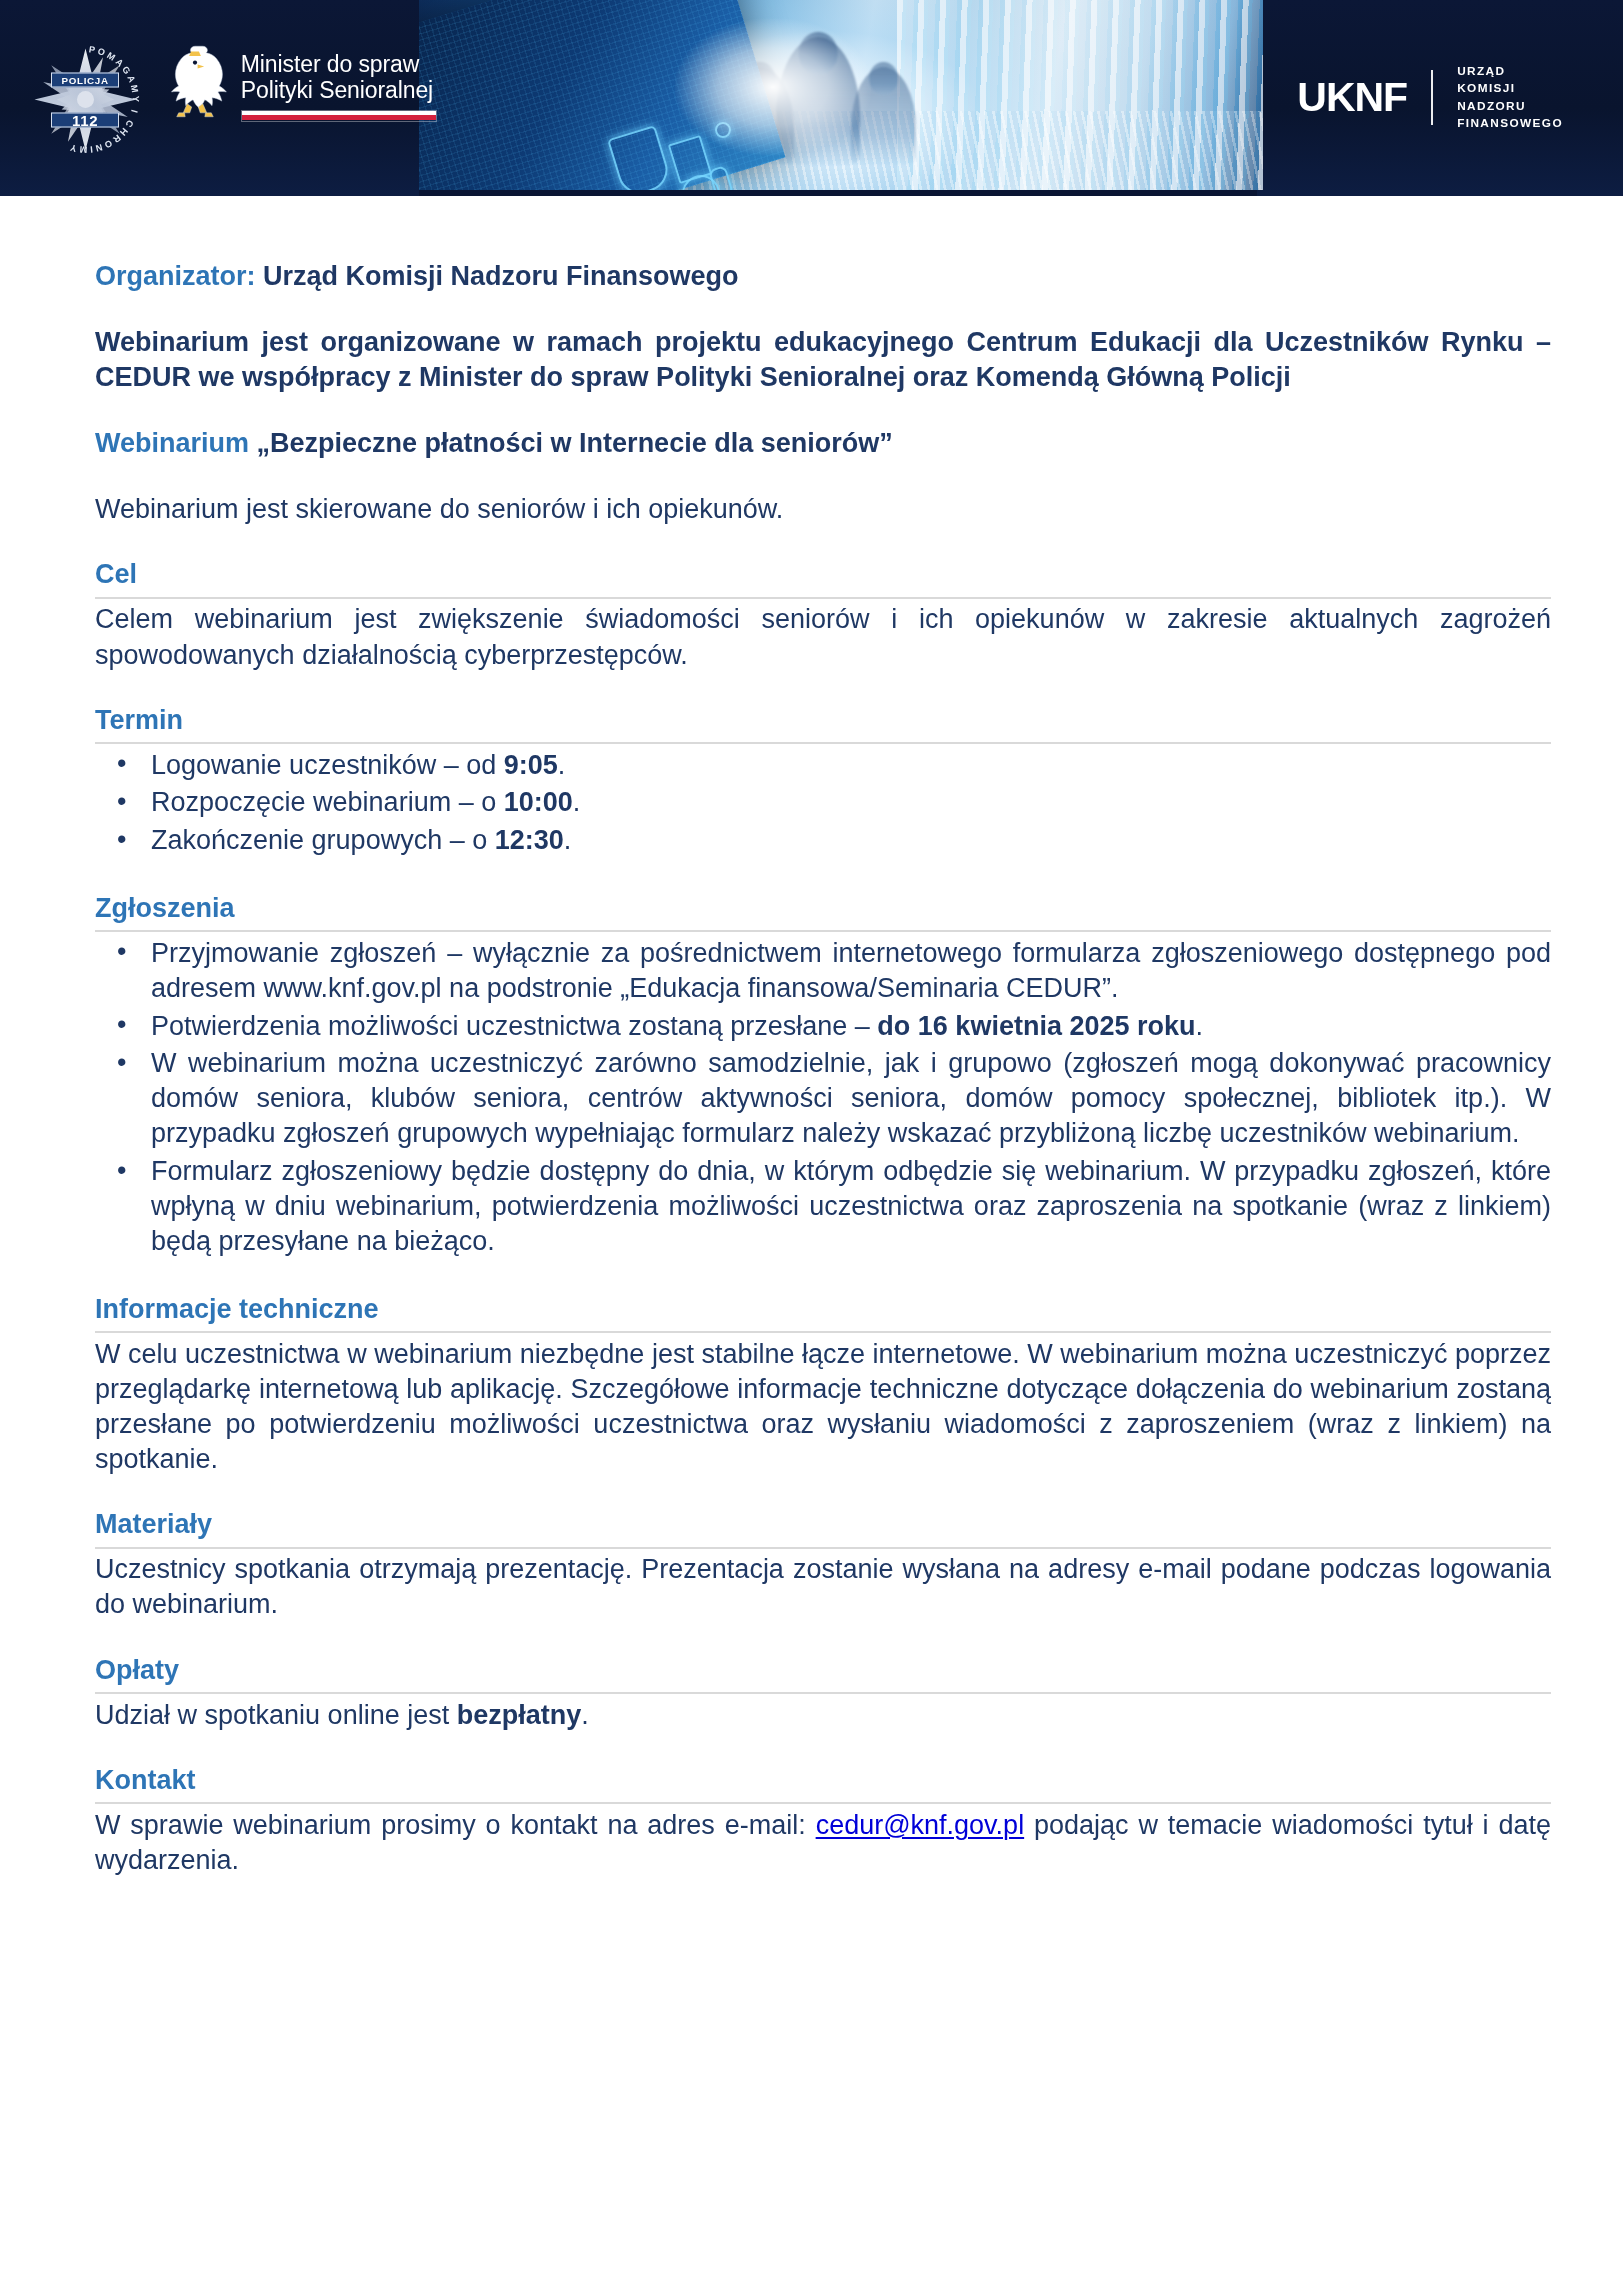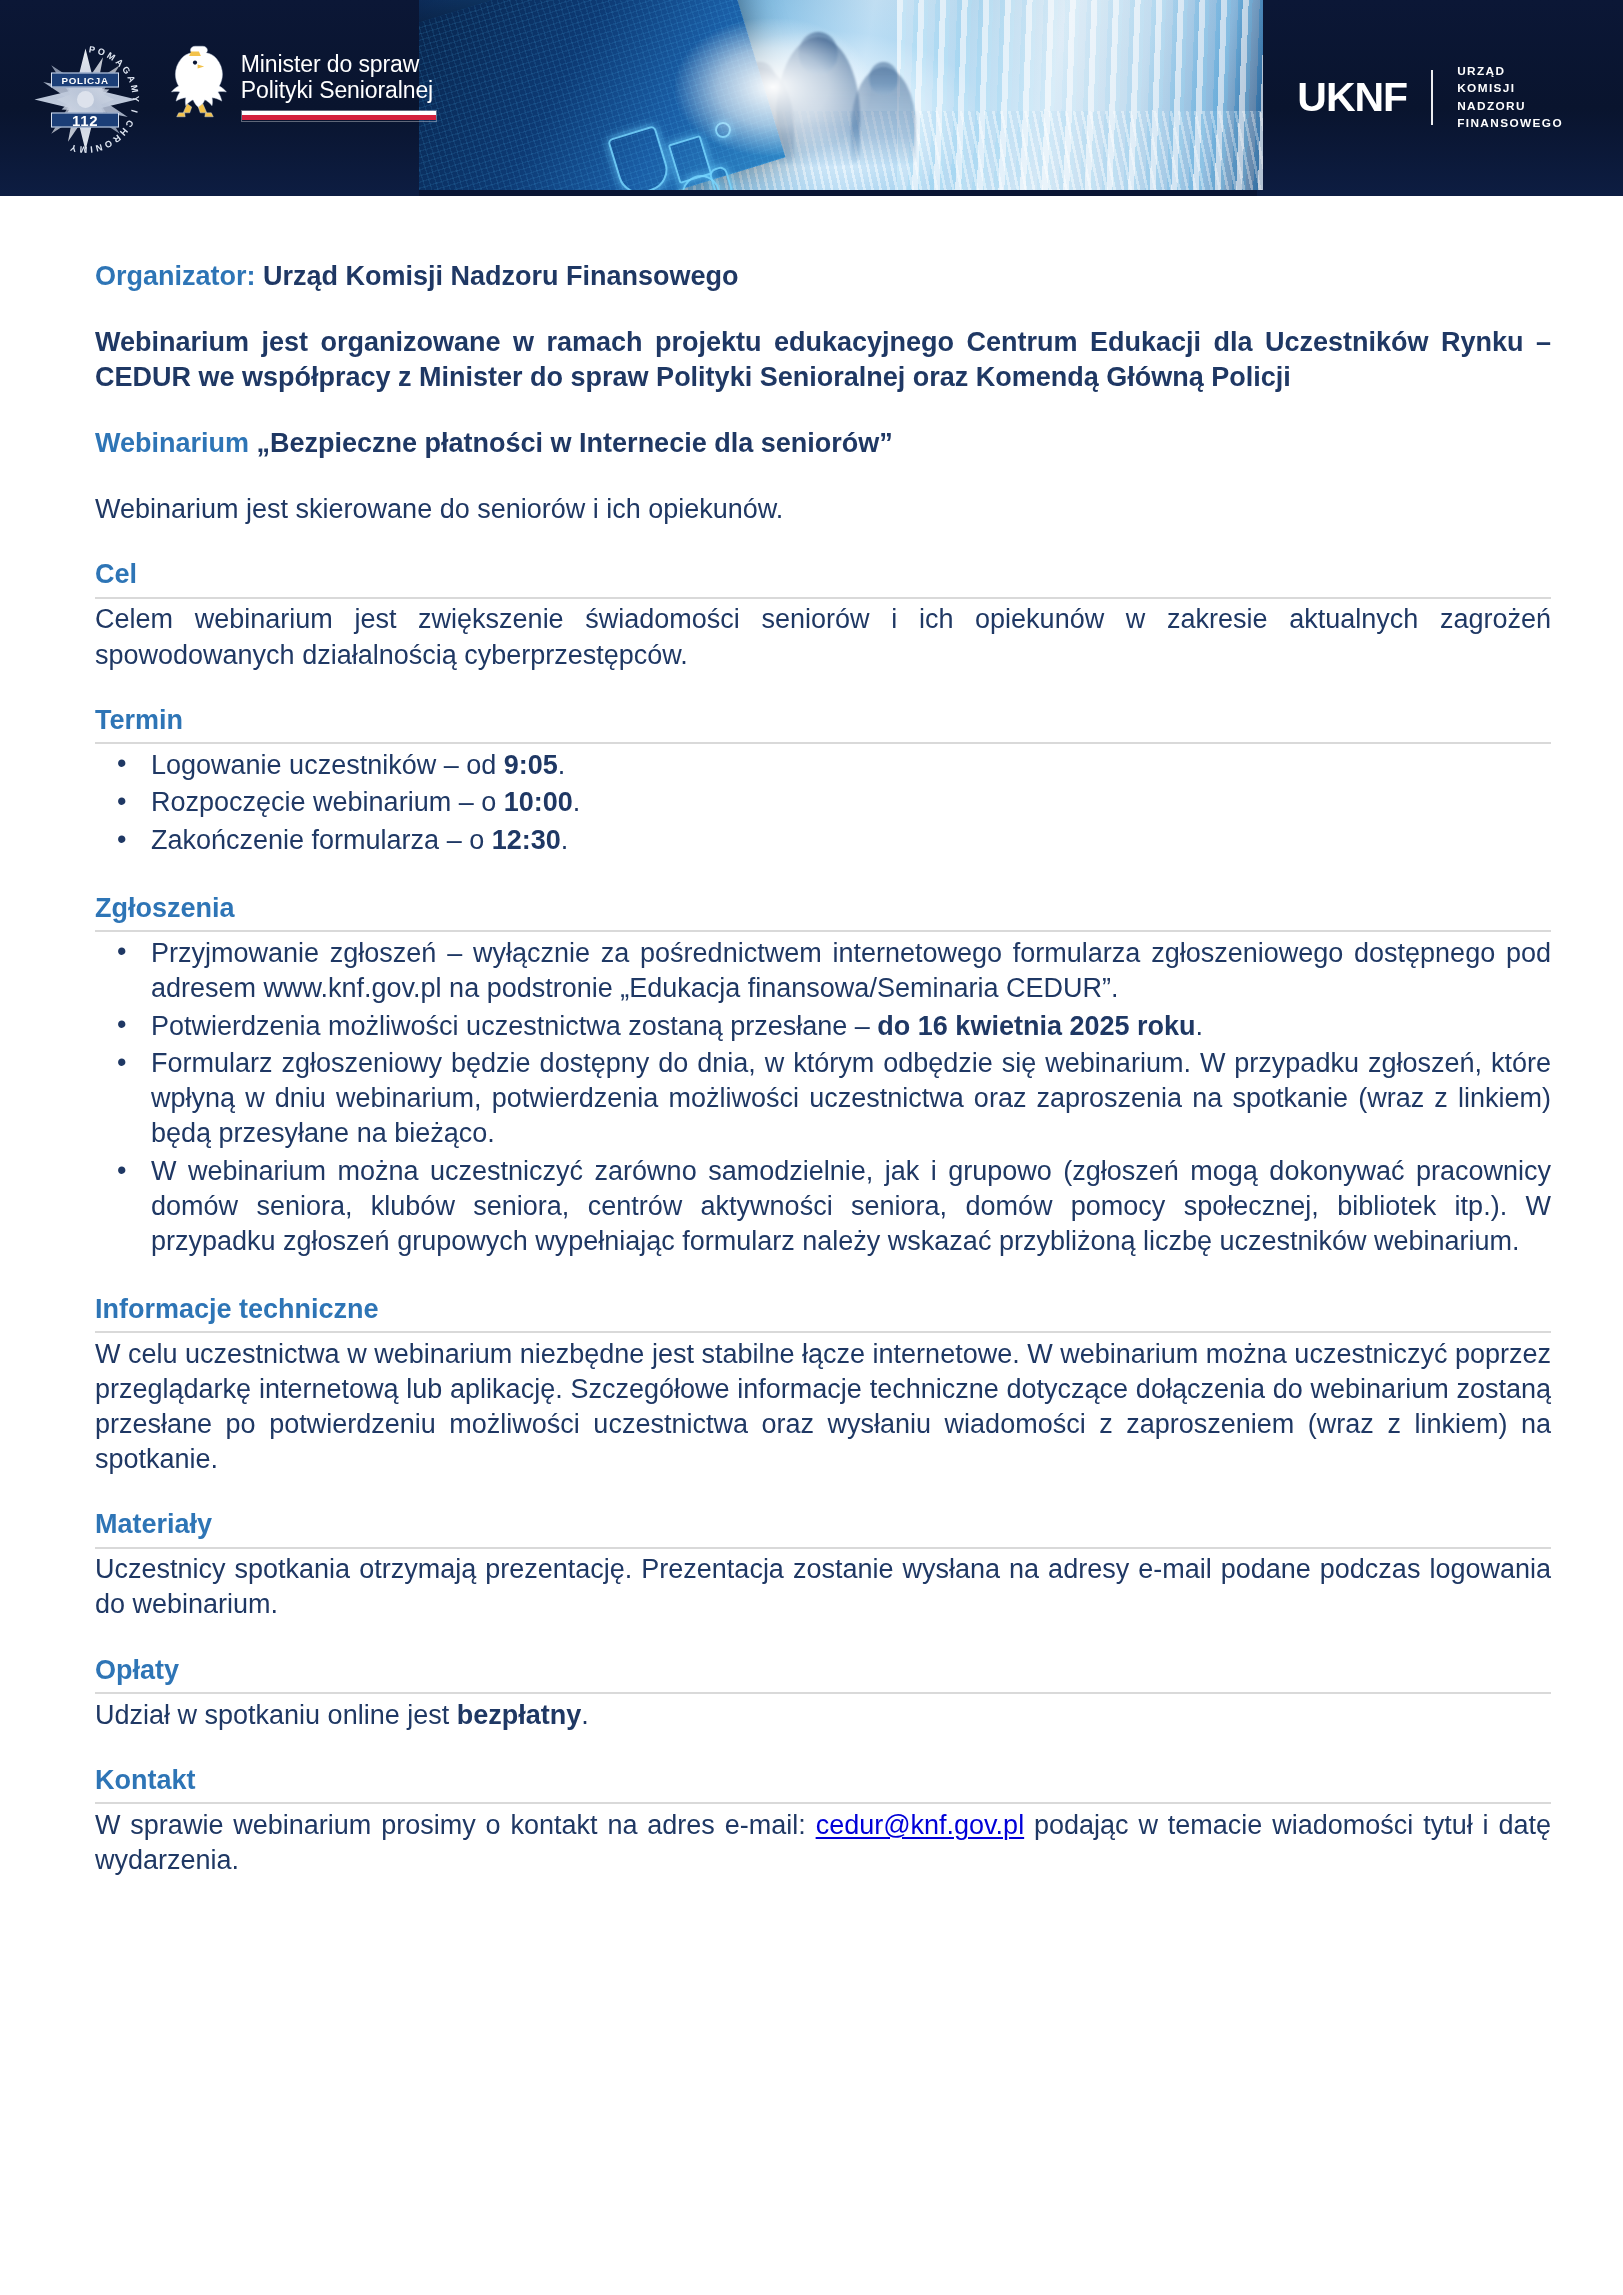--- a/index.html
+++ b/index.html
@@ -418,39 +418,39 @@
 
   <h2 class="section-head">Termin</h2>
   <ul class="bullets">
     <li>
       <span>Logowanie uczestników – od </span><b>9:05</b><span>.</span>
     </li>
     <li>
       <span>Rozpoczęcie webinarium – o </span><b>10:00</b><span>.</span>
     </li>
     <li>
-      <span>Zakończenie formularza – o </span><b>12:30</b><span>.</span>
+      <span>Zakończenie grupowych – o </span><b>12:30</b><span>.</span>
     </li>
   </ul>
 
   <div class="block-gap"></div>
 
   <h2 class="section-head">Zgłoszenia</h2>
   <ul class="bullets">
     <li>
       <span>Przyjmowanie zgłoszeń – wyłącznie za pośrednictwem internetowego formularza zgłoszeniowego dostępnego pod adresem www.knf.gov.pl na podstronie „Edukacja finansowa/Seminaria CEDUR”.</span><b></b><span></span>
     </li>
     <li>
       <span>Potwierdzenia możliwości uczestnictwa zostaną przesłane – </span><b>do 16 kwietnia 2025 roku</b><span>.</span>
     </li>
     <li>
+      <span>W webinarium można uczestniczyć zarówno samodzielnie, jak i grupowo (zgłoszeń mogą dokonywać pracownicy domów seniora, klubów seniora, centrów aktywności seniora, domów pomocy społecznej, bibliotek itp.). W przypadku zgłoszeń grupowych wypełniając formularz należy wskazać przybliżoną liczbę uczestników webinarium.</span><b></b><span></span>
+    </li>
+    <li>
       <span>Formularz zgłoszeniowy będzie dostępny do dnia, w którym odbędzie się webinarium. W przypadku zgłoszeń, które wpłyną w dniu webinarium, potwierdzenia możliwości uczestnictwa oraz zaproszenia na spotkanie (wraz z linkiem) będą przesyłane na bieżąco.</span><b></b><span></span>
-    </li>
-    <li>
-      <span>W webinarium można uczestniczyć zarówno samodzielnie, jak i grupowo (zgłoszeń mogą dokonywać pracownicy domów seniora, klubów seniora, centrów aktywności seniora, domów pomocy społecznej, bibliotek itp.). W przypadku zgłoszeń grupowych wypełniając formularz należy wskazać przybliżoną liczbę uczestników webinarium.</span><b></b><span></span>
     </li>
   </ul>
 
   <div class="block-gap"></div>
 
   <h2 class="section-head">Informacje techniczne</h2>
   <p class="para">W celu uczestnictwa w webinarium niezbędne jest stabilne łącze internetowe. W webinarium można uczestniczyć poprzez przeglądarkę internetową lub aplikację. Szczegółowe informacje techniczne dotyczące dołączenia do webinarium zostaną przesłane po potwierdzeniu możliwości uczestnictwa oraz wysłaniu wiadomości z zaproszeniem (wraz z linkiem) na spotkanie.</p>
 
   <div class="block-gap"></div>
 

